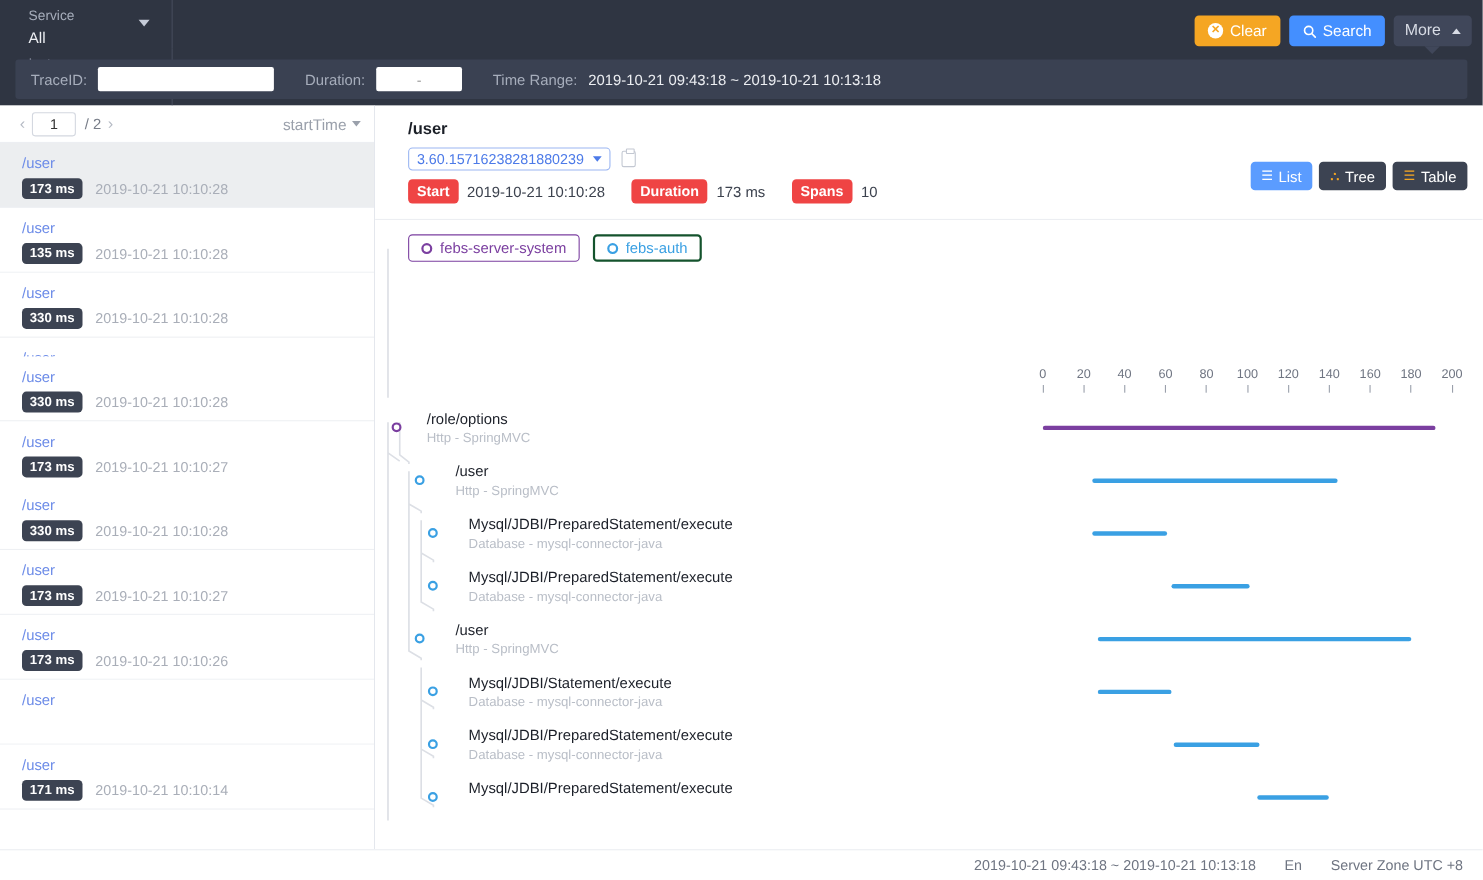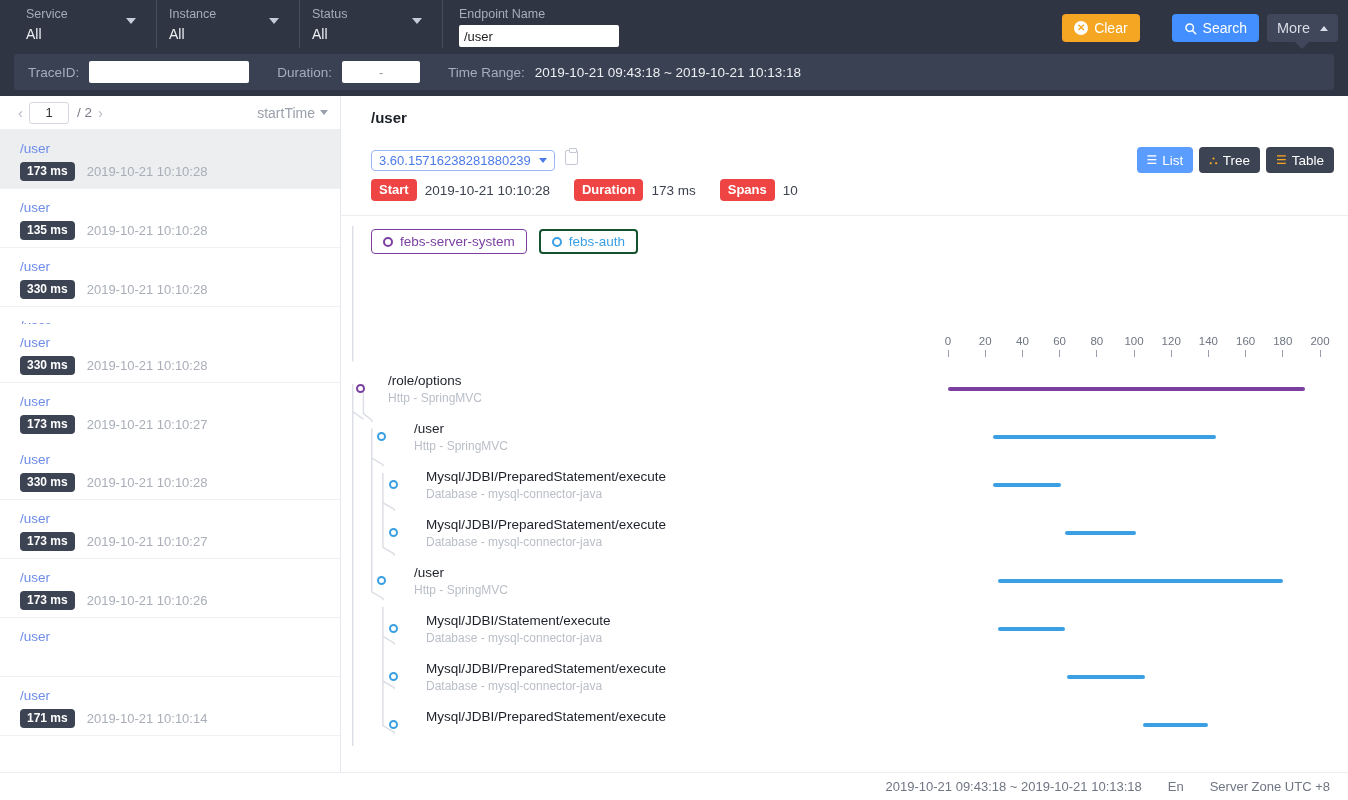--- a/index.html
+++ b/index.html
@@ -10,21 +10,21 @@
   }
   body { position: relative; }
 
   
   .topbar {
     position: absolute; top: 0; left: 0; width: 1348px; height: 96px;
     background: #2f3542; color: #dfe2e8;
   }
   .filter-row {
     position: absolute; top: 0; left: 0; height: 56px; width: 100%;
-    display: flex; align-items: flex-start; padding-left: 14px;
+    display: flex; align-items: flex-start; padding-left: 14px; flex-direction: column;
   }
   .sel {
     position: relative; width: 143px; height: 48px; padding-top: 6px;
     border-right: 1px solid #454c5c;
   }
   .sel-label { font-size: 12.5px; color: #a6adbb; padding-left: 12px; line-height: 16px; }
   .sel-value { font-size: 14px; color: #eceef2; padding-left: 12px; line-height: 20px; margin-top: 2px; }
   .caret-down {
     position: absolute; right: 20px; top: 18px;
     width: 0; height: 0;
@@ -41,21 +41,21 @@
   }
 
   .top-actions { position: absolute; right: 10px; top: 14px; display: flex; align-items: center; gap: 8px; }
   .btn {
     height: 28px; border-radius: 4px; border: none; cursor: pointer;
     display: inline-flex; align-items: center; gap: 6px;
     padding: 0 12px; font-size: 14px; color: #fff;
     font-family: "Liberation Sans", sans-serif;
   }
   .btn-clear { background: #f5a623; }
-  .btn-search { background: #448fff; margin-left: 24px; }
+  .btn-search { background: #448fff; }
   .btn-more {
     background: #40475a; color: #d8dce5; position: relative;
     padding: 0 10px; font-size: 14.5px;
   }
   .x-circle {
     width: 14px; height: 14px; border-radius: 50%; background: #fff; color: #f5a623;
     font-size: 10px; line-height: 14px; text-align: center; font-weight: bold;
   }
   .caret-up-s {
     display: inline-block; width: 0; height: 0; margin-left: 4px;
@@ -119,21 +119,21 @@
   }
   .ti-time { font-size: 13px; color: #a9aeb8; }
 
   
   .right-pane {
     position: absolute; top: 96px; left: 341px; right: 0; bottom: 28px;
     background: #fff; overflow: hidden;
   }
   .detail-head { padding: 12px 0 0 30px; position: relative; }
   .dh-title { font-size: 15px; font-weight: bold; color: #1b1f27; line-height: 20px; }
-  .dh-idrow { display: flex; gap: 10px; margin-top: 22px; }
+  .dh-idrow { display: flex; align-items: center; gap: 10px; margin-top: 6px; }
   .dh-id {
     display: inline-flex; align-items: center; gap: 8px;
     border: 1px solid #9bb6f2; border-radius: 4px; padding: 2px 7px;
     font-size: 13px; color: #4c7ae8; background: #fff; cursor: pointer;
   }
   .dh-id .caret { width: 0; height: 0; border-left: 4px solid transparent; border-right: 4px solid transparent; border-top: 5px solid #4c7ae8; }
   .copy-ico { width: 13px; height: 15px; border: 1.6px solid #c3c8d2; border-radius: 2px; position: relative; cursor: pointer; }
   .copy-ico:before { content:""; position:absolute; left:3px; top:-3px; width:6px; height:3px; border:1.4px solid #c3c8d2; border-radius:1px; background:#fff;}
   .dh-meta { display: flex; align-items: center; gap: 8px; margin-top: 8px; font-size: 13.5px; color: #3c424e; }
   .tag-dark {

